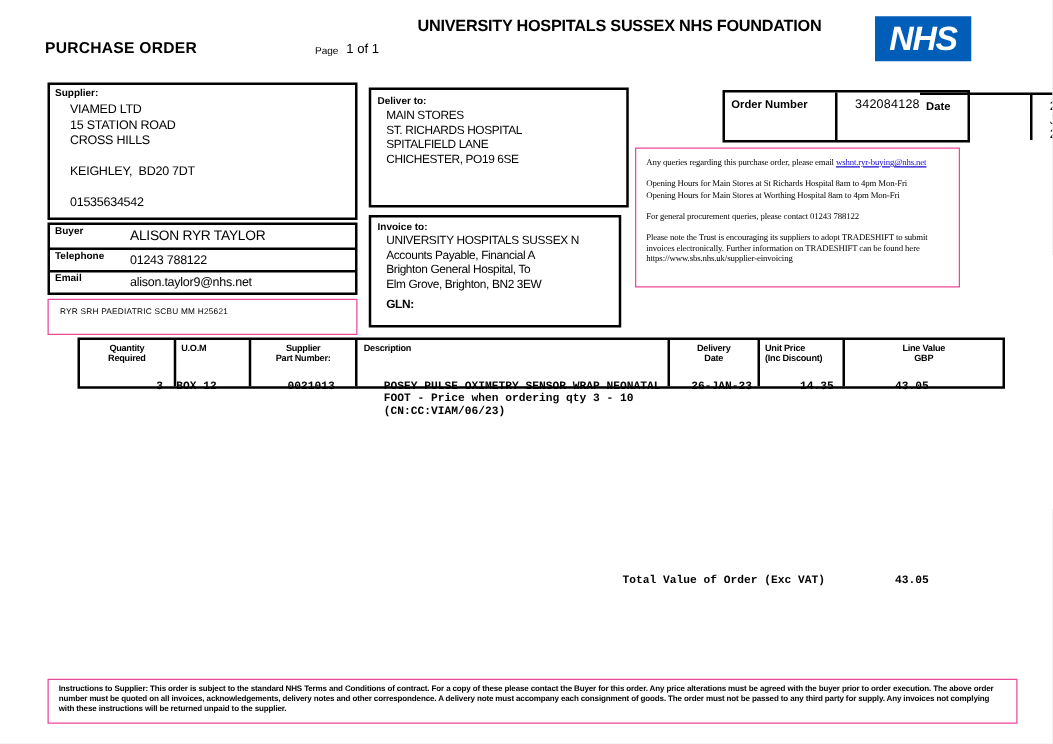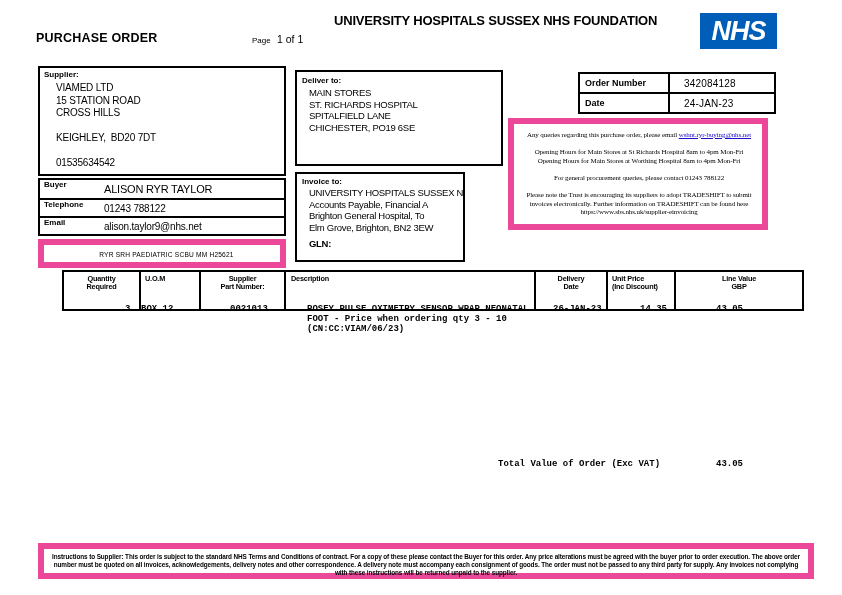--- a/index.html
+++ b/index.html
@@ -4,21 +4,21 @@
 <style>
   * { margin:0; padding:0; box-sizing:border-box; }
   html,body { background:#e8e8e8; }
   .page {
     position:relative; width:842px; height:595px; background:#ffffff;
     font-family:"Liberation Sans", sans-serif; color:#000; overflow:hidden;
     margin:0 auto;
   }
   .abs { position:absolute; }
   .b2 { border:2px solid #000; }
-  .b1 { border:6px solid #ec4899;text-align:center; }
+  .b1 { border:1px solid #ec4899; }
   .bold { font-weight:bold; }
   .mono {
     font-family:"Liberation Mono","DejaVu Sans Mono",monospace;
     font-weight:bold; font-size:9px; white-space:pre; letter-spacing:0px;
   }
   .serif { font-family:"Liberation Serif", serif; }
 
   .po-title { font-size:12.5px; font-weight:bold; letter-spacing:0.2px; }
   .org-title { font-size:13px; font-weight:bold; letter-spacing:-0.2px; }
   .page-label { font-size:8px; }
@@ -28,21 +28,21 @@
     background:#005EB8; color:#fff; width:77px; height:36px;
     display:flex; align-items:center; justify-content:center;
     font-style:italic; font-weight:bold; font-size:27px;
     font-family:"Liberation Sans", sans-serif; letter-spacing:-1px;
   }
 
   .box-label { font-size:8px; font-weight:bold; }
   .addr-line { font-size:10px; line-height:12.5px; letter-spacing:-0.2px; white-space:pre; min-height:12.5px; }
   .addr-line-sm { font-size:9.5px; line-height:11.5px; letter-spacing:-0.3px; white-space:pre; min-height:11.5px; }
 
-  .kv-table { display:flex; flex-direction:column; }
+  .kv-table { display:flex; }
   .kv-row { display:flex; flex:1; }
   .kv-row + .kv-row { border-top:2px solid #000; }
   .kv-key { width:90px; border-right:2px solid #000; font-size:9px; font-weight:bold; padding:4px 0 0 5px; }
   .kv-val { flex:1; font-size:10px; padding:4px 0 0 14px; letter-spacing:0.2px; }
 
   .buyer-row { display:flex; height:18px; }
   .buyer-row + .buyer-row { border-top:2px solid #000; }
   .buyer-key { width:58px; font-size:8px; font-weight:bold; padding:0 0 0 4px; }
   .buyer-val { flex:1; font-size:10px; padding:3px 0 0 6px; letter-spacing:-0.2px; }
 
@@ -130,21 +130,21 @@
     <div class="buyer-row">
       <div class="buyer-key">Email</div>
       <div class="buyer-val">alison.taylor9@nhs.net</div>
     </div>
   </div>
 
   <div class="abs b1" style="left:38px; top:239px; width:248px; height:29px;">
     <div style="font-size:6.6px; padding:6px 0 0 9px; letter-spacing:0.2px;">RYR SRH PAEDIATRIC SCBU MM H25621</div>
   </div>
 
-  <div class="abs b2" style="left:295px; top:172px; width:170px; height:90px;">
+  <div class="abs b2" style="left:295px; top:172px; width:202px; height:90px;">
     <div class="box-label" style="padding:3px 0 0 5px;">Invoice to:</div>
     <div style="padding:1px 0 0 12px;">
       <div class="addr-line-sm">UNIVERSITY HOSPITALS SUSSEX N</div>
       <div class="addr-line-sm">Accounts Payable, Financial A</div>
       <div class="addr-line-sm">Brighton General Hospital, To</div>
       <div class="addr-line-sm">Elm Grove, Brighton, BN2 3EW</div>
     </div>
     <div class="addr-line-sm bold" style="position:absolute; left:12px; top:64px;">GLN:</div>
   </div>
 

